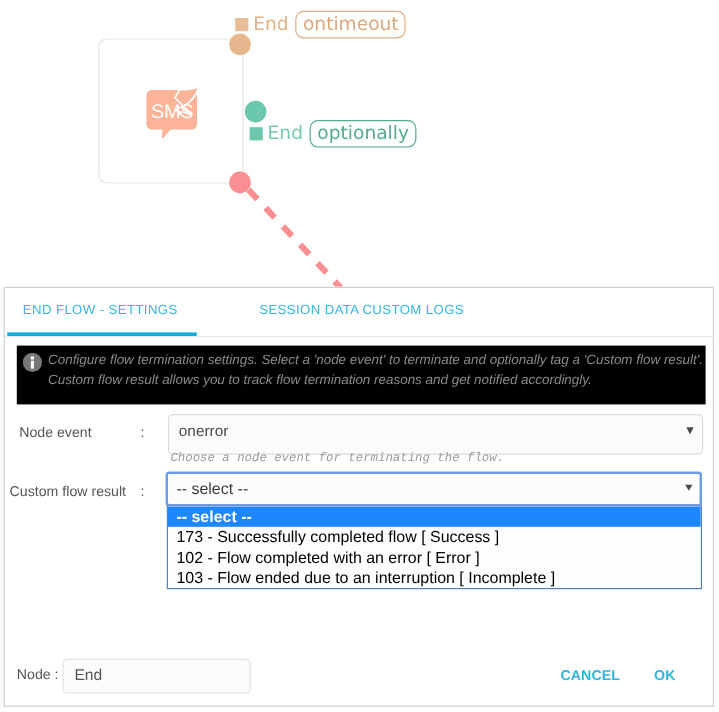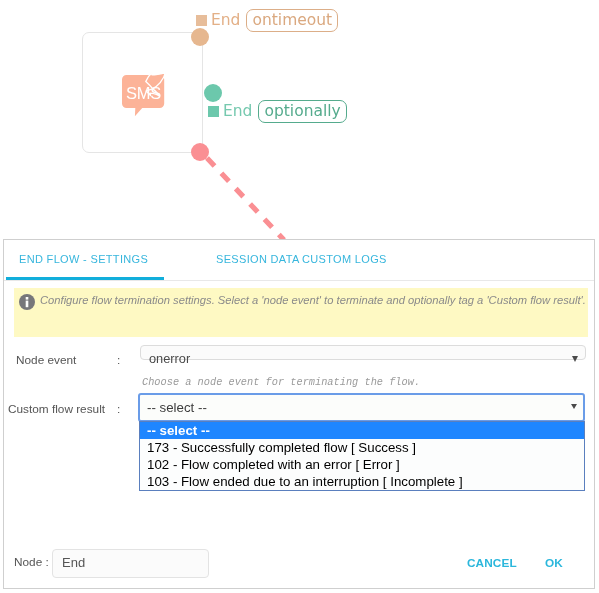--- a/index.html
+++ b/index.html
@@ -31,21 +31,21 @@
   
   .panel{position:absolute;left:3px;top:239px;width:592px;height:350px;border:1.4px solid #cfcfcf;background:#fff;box-sizing:border-box;}
 
   .tabbar{position:absolute;left:0;top:0;width:590px;height:40px;border-bottom:1px solid #e8e8e8;}
   .tab{position:absolute;top:13px;font-size:11px;letter-spacing:0.33px;color:#37b6dd;white-space:nowrap;}
   .tab-0{left:15px;}
   .tab-1{left:177px;margin-left:35px;}
   .tab-2{left:298px;}
   .tab-underline{position:absolute;left:2px;top:37px;width:158px;height:3px;background:#11aedb;}
 
-  .infobox{position:absolute;left:10px;top:48px;width:574px;height:49px;background:#fef9c3;}
+  .infobox{position:absolute;left:10px;top:48px;width:574px;height:49px;background:#000000;}
   .info-icon{position:absolute;left:5px;top:6px;width:16px;height:16px;line-height:0;}
   .info-line{position:absolute;left:26px;font-size:11.2px;font-style:italic;color:#8a8a8a;white-space:nowrap;font-family:"Liberation Sans",sans-serif;}
   .info-line-0{top:6px;}
   .info-line-1{top:23px;}
 
   .field-label{position:absolute;font-size:11.8px;color:#555;}
   .field-colon{position:absolute;font-size:11.8px;color:#555;}
 
   .selectbox{position:absolute;box-sizing:border-box;background:#fbfbfb;border:1px solid #dcdcdc;border-radius:4px;}
   .selectbox .sel-text{position:absolute;left:8px;top:5px;font-size:12.8px;color:#4a4a4a;}
@@ -113,25 +113,26 @@
 
   <div class="infobox">
     <div class="info-icon">
       <svg width="16" height="16" viewBox="0 0 16 16">
           <circle cx="8" cy="8" r="8" fill="#77777a"></circle>
           <rect x="6.7" y="3.0" width="2.6" height="2.6" fill="#fdfdfa"></rect>
           <rect x="6.7" y="6.6" width="2.6" height="6.6" fill="#fdfdfa"></rect>
         </svg>
     </div>
     <div class="info-line info-line-0">Configure flow termination settings. Select a 'node event' to terminate and optionally tag a 'Custom flow result'.</div>
+    <div class="info-line info-line-1">Custom flow result allows you to track flow termination reasons and get notified accordingly.</div>
   </div>
 
   <div class="field-label" style="left:12px;top:113px;">Node event</div>
   <div class="field-colon" style="left:113px;top:113px;">:</div>
-  <div class="selectbox" style="left:136px;top:105px;width:446px;height:15px;padding-left:13px;">
+  <div class="selectbox" style="left:136px;top:105px;width:446px;height:34px;padding-left:13px;">
     <span class="sel-text">onerror</span>
     <span class="sel-arrow"></span>
   </div>
   <div class="helptext" style="left:138px;top:136px;">Choose a node event for terminating the flow.</div>
 
   <div class="field-label" style="left:4px;top:162px;text-align:center;">Custom flow result</div>
   <div class="field-colon" style="left:113px;top:162px;">:</div>
 
   <div class="native-select">
     <span class="ns-text">-- select --</span>

